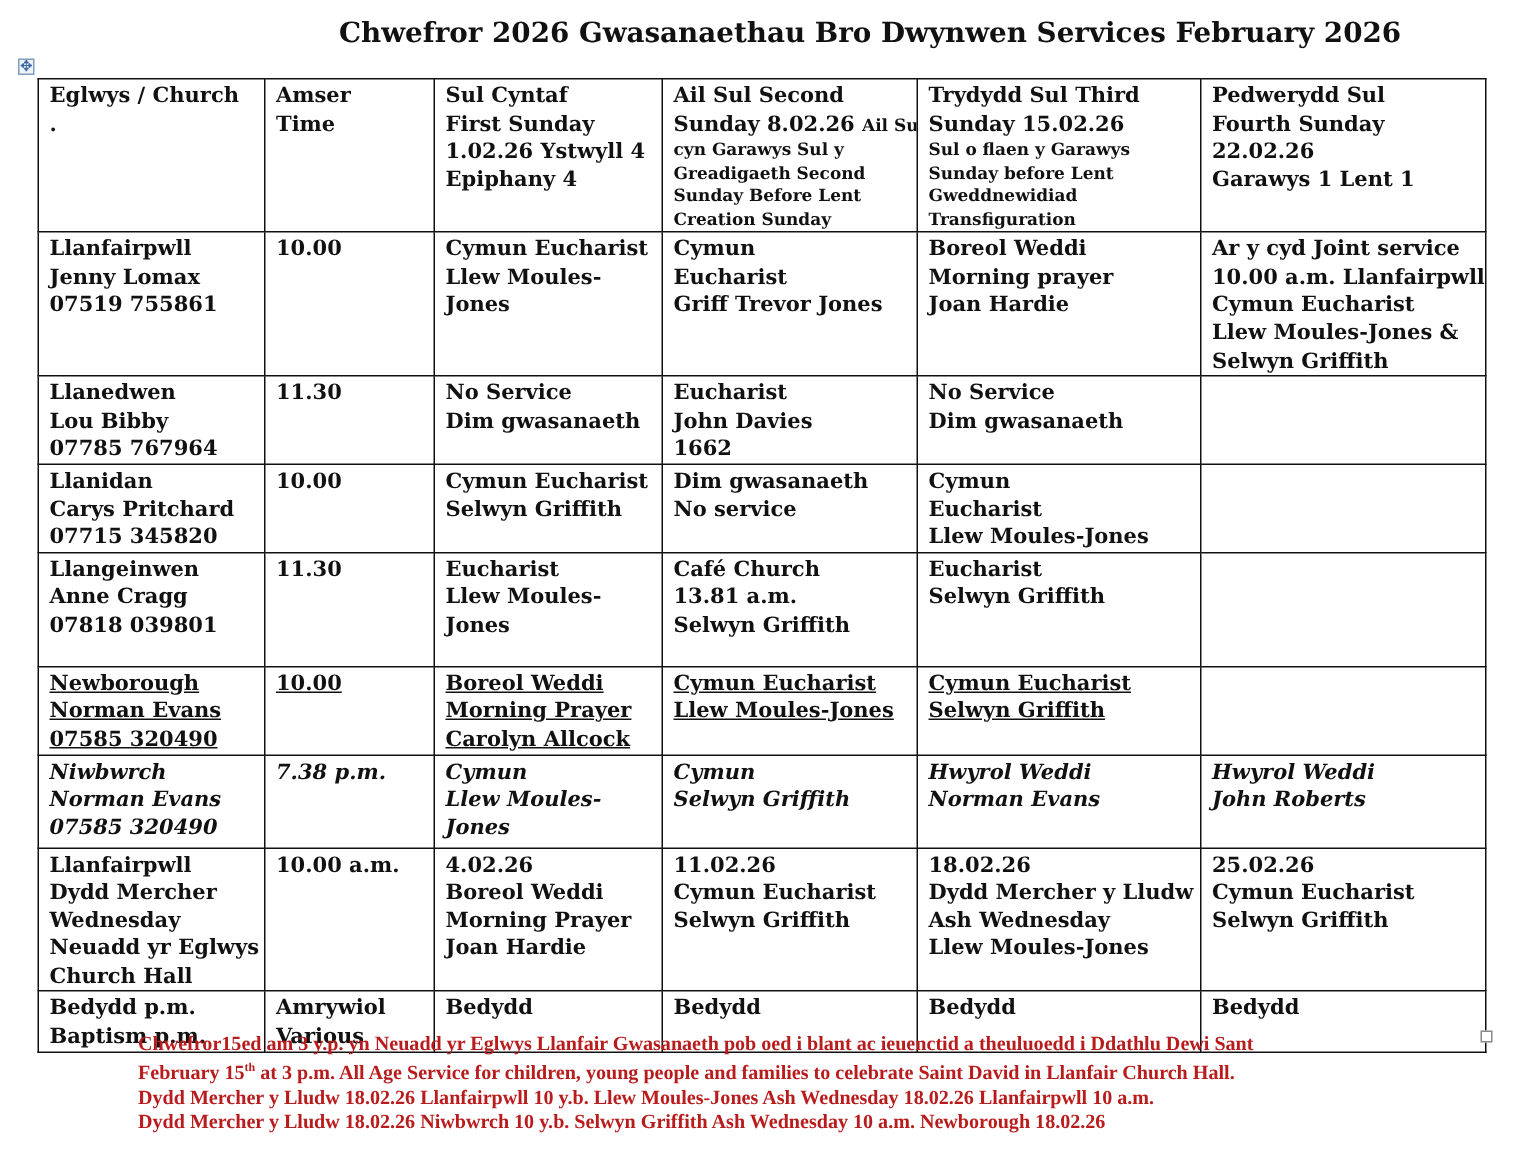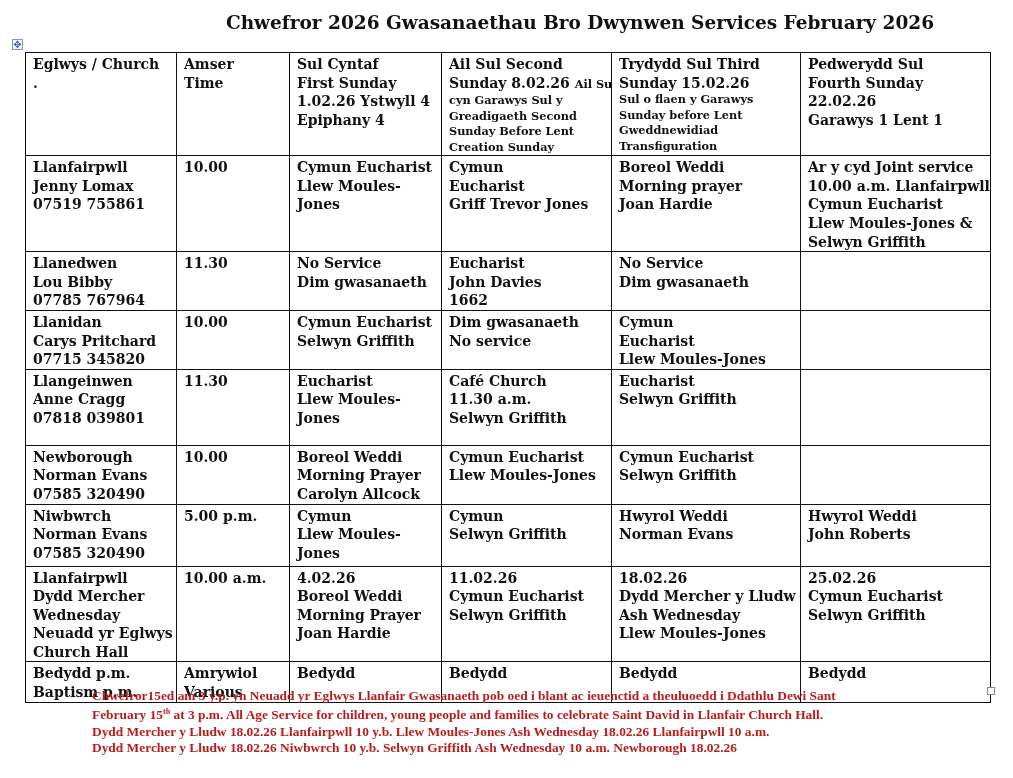--- a/index.html
+++ b/index.html
@@ -168,30 +168,30 @@
         <td>
           <span class="cell-line">11.30</span>
         </td>
         <td>
           <span class="cell-line">Eucharist</span>
           <span class="cell-line">Llew Moules-</span>
           <span class="cell-line">Jones</span>
         </td>
         <td>
           <span class="cell-line">Café Church</span>
-          <span class="cell-line">11.30 a.m.</span>
+          <span class="cell-line">13.81 a.m.</span>
           <span class="cell-line">Selwyn Griffith</span>
         </td>
         <td>
           <span class="cell-line">Eucharist</span>
           <span class="cell-line">Selwyn Griffith</span>
         </td>
         <td></td>
       </tr>
-      <tr style="height: 57px;">
+      <tr style="height: 57px; text-decoration: underline;">
         <td>
           <span class="cell-line">Newborough</span>
           <span class="cell-line">Norman Evans</span>
           <span class="cell-line">07585 320490</span>
         </td>
         <td>
           <span class="cell-line">10.00</span>
         </td>
         <td>
           <span class="cell-line">Boreol Weddi</span>
@@ -201,28 +201,28 @@
         <td>
           <span class="cell-line">Cymun Eucharist</span>
           <span class="cell-line">Llew Moules-Jones</span>
         </td>
         <td>
           <span class="cell-line">Cymun Eucharist</span>
           <span class="cell-line">Selwyn Griffith</span>
         </td>
         <td></td>
       </tr>
-      <tr style="height: 62px;">
+      <tr style="height: 62px; font-style: italic;">
         <td>
           <span class="cell-line">Niwbwrch</span>
           <span class="cell-line">Norman Evans</span>
           <span class="cell-line">07585 320490</span>
         </td>
         <td>
-          <span class="cell-line">5.00 p.m.</span>
+          <span class="cell-line">7.38 p.m.</span>
         </td>
         <td>
           <span class="cell-line">Cymun</span>
           <span class="cell-line">Llew Moules-</span>
           <span class="cell-line">Jones</span>
         </td>
         <td>
           <span class="cell-line">Cymun</span>
           <span class="cell-line">Selwyn Griffith</span>
         </td>

